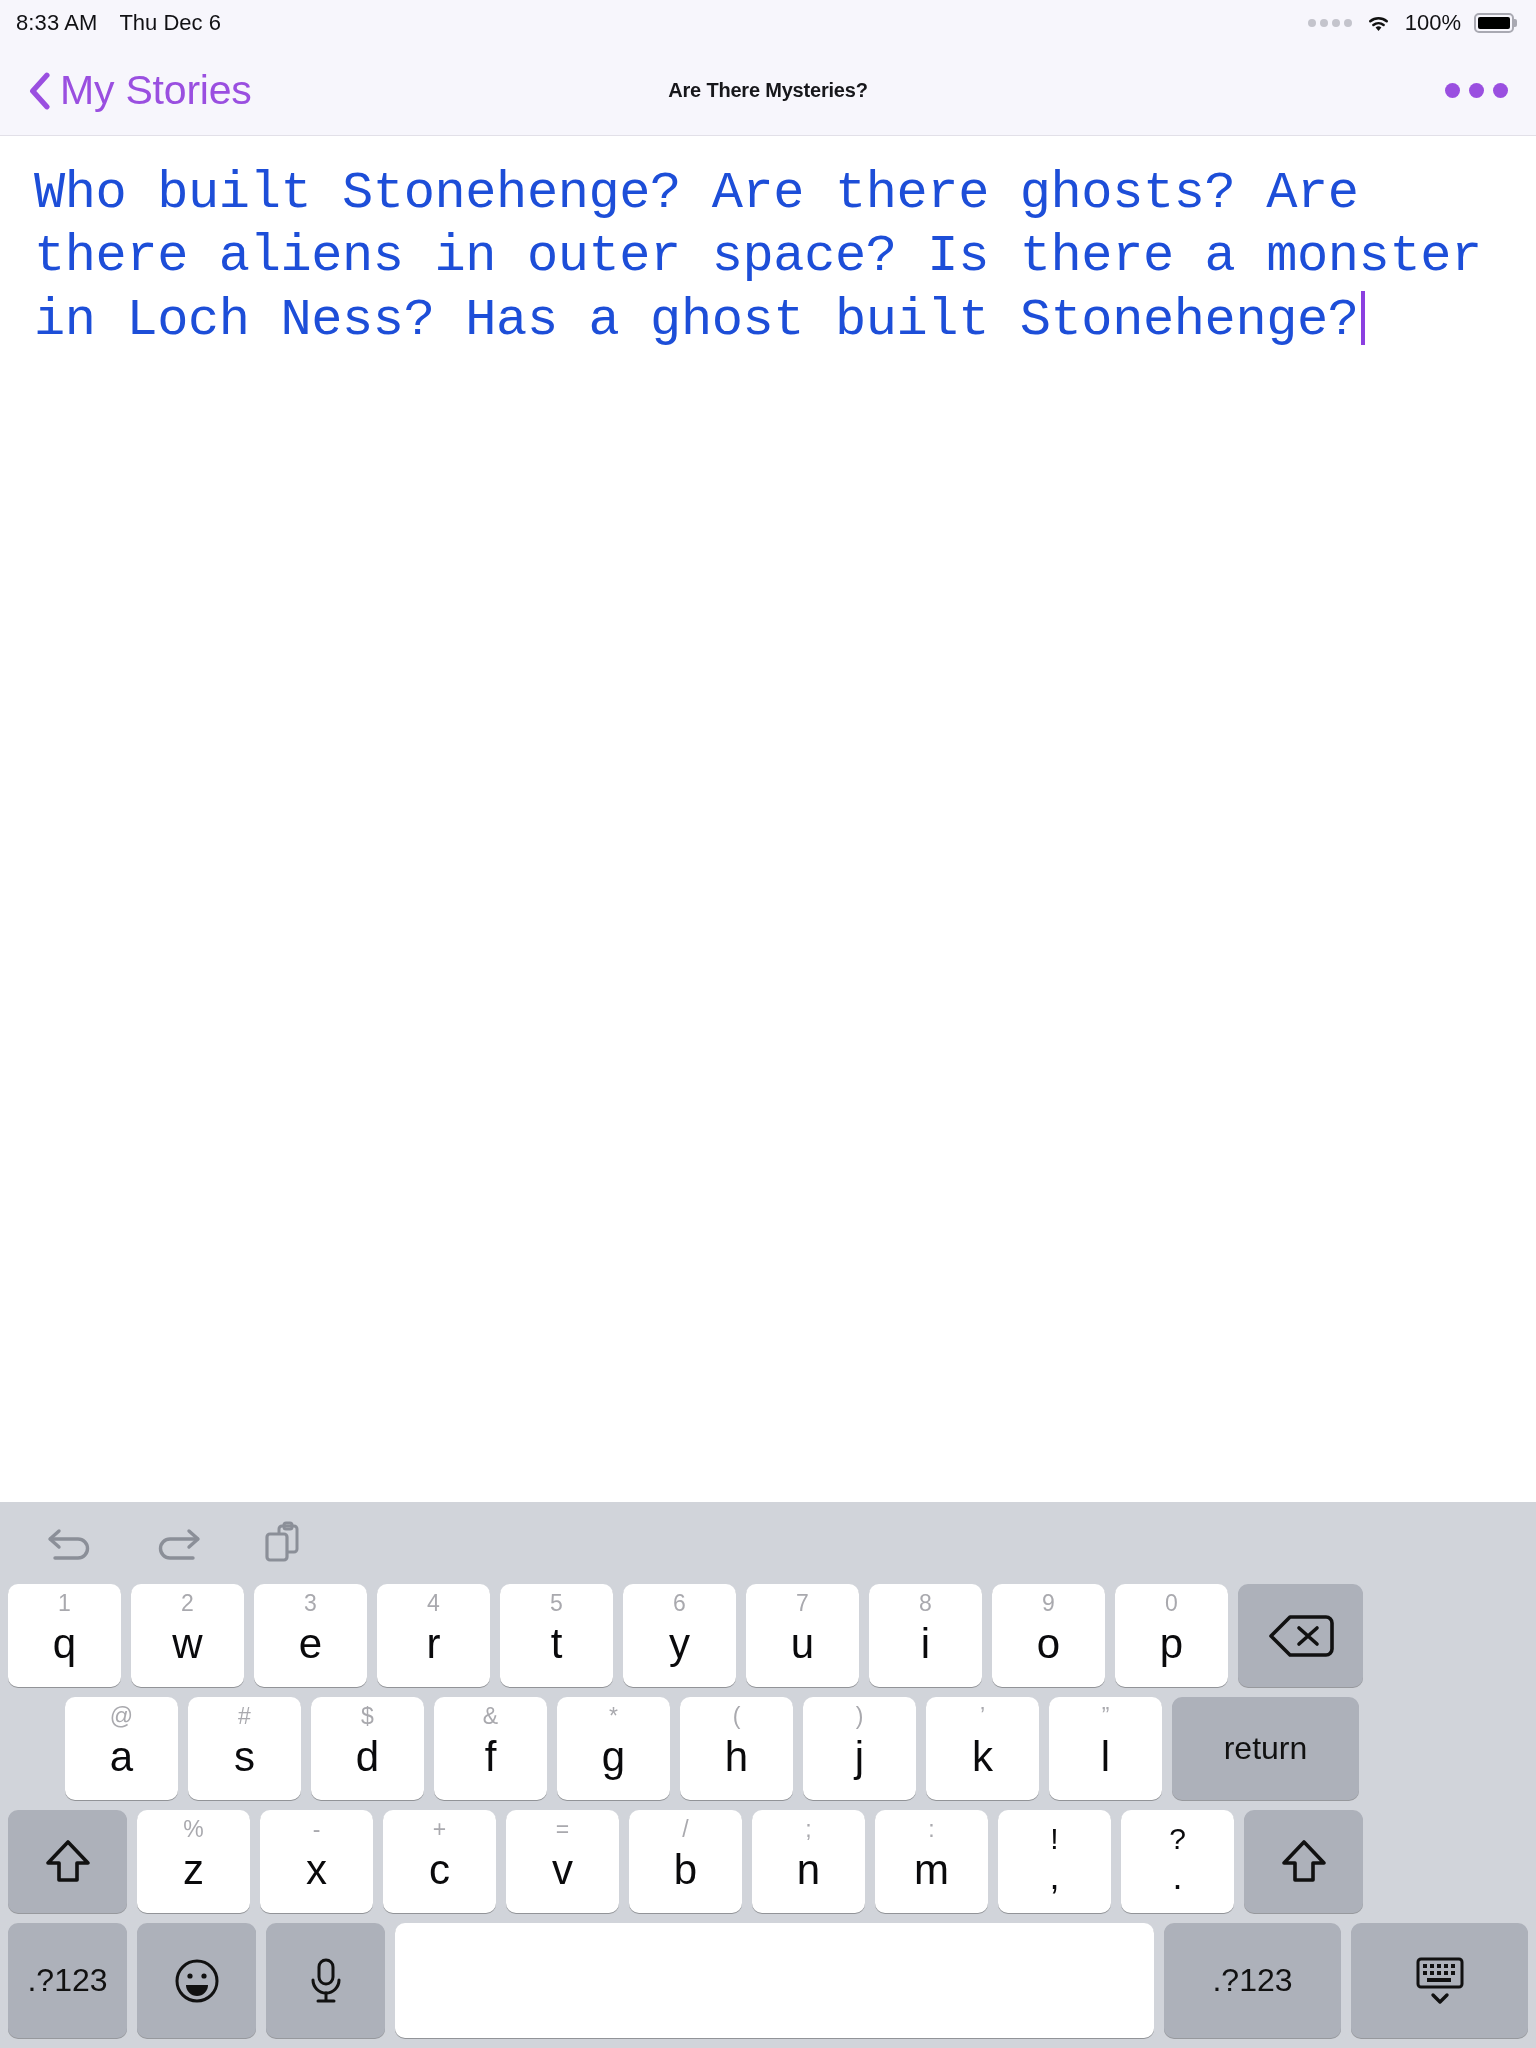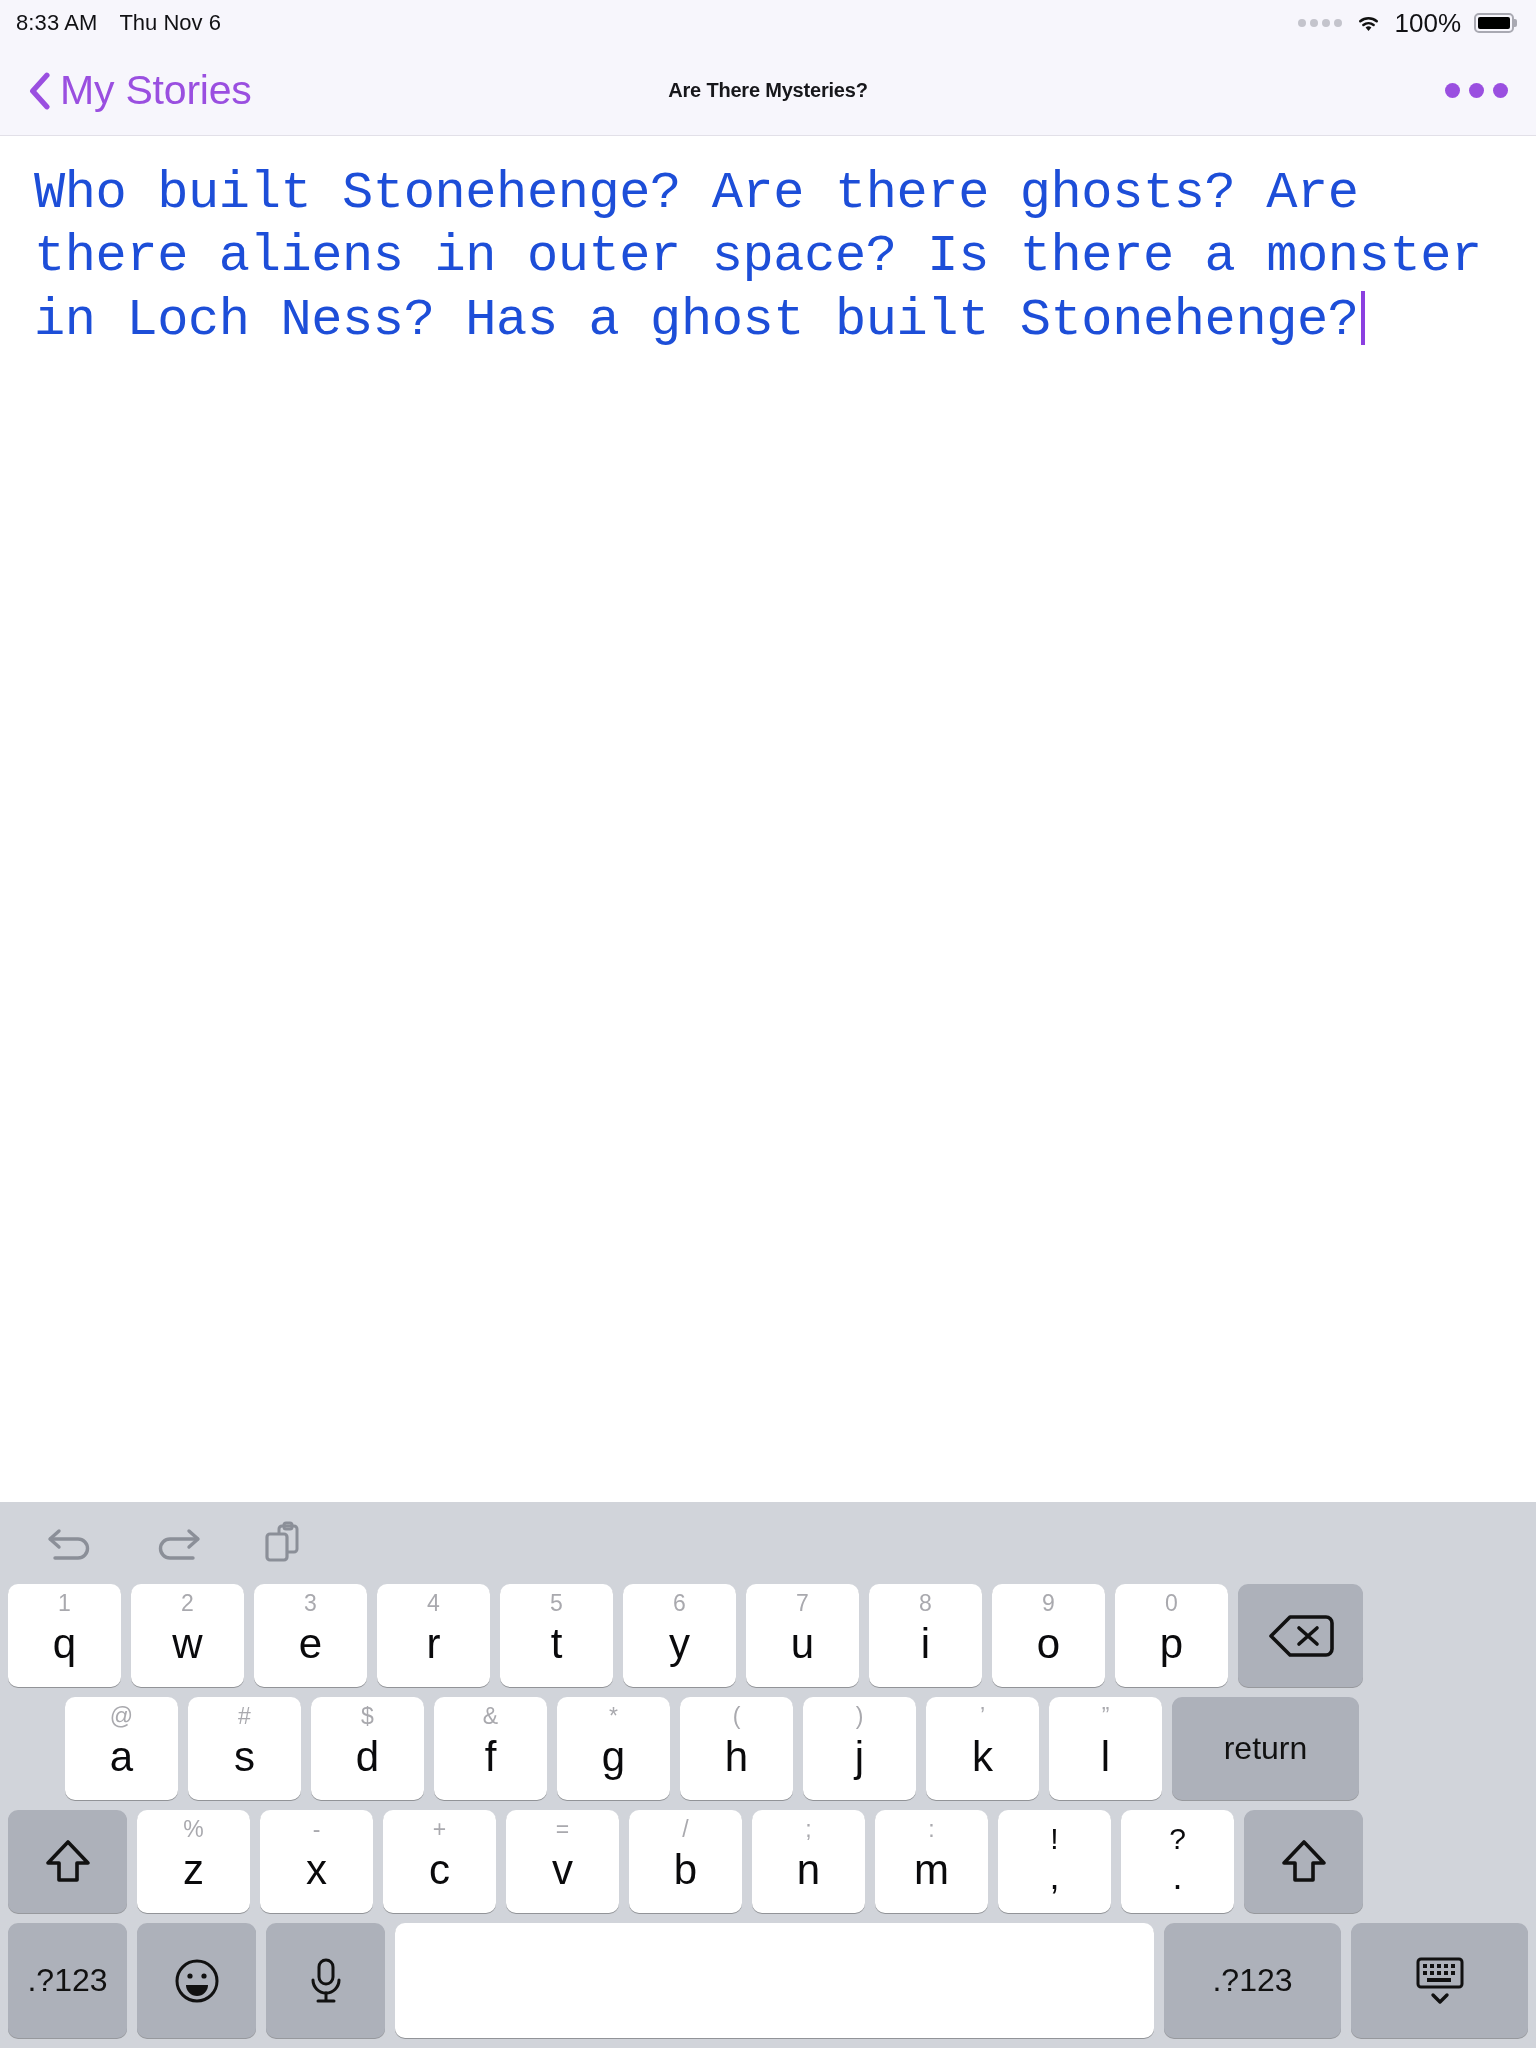--- a/index.html
+++ b/index.html
@@ -19,21 +19,21 @@
     padding: 0 22px 0 16px;
     font-size: 22px; color: #111114;
   }
   .status-left { display: flex; align-items: center; gap: 22px; }
   .status-right { margin-left: auto; display: flex; align-items: center; gap: 13px; }
   .sb-time { font-weight: 400; letter-spacing: .1px; }
   .sb-date { font-weight: 400; }
   .signal-dots { display: flex; align-items: flex-end; gap: 4px; }
   .signal-dots i { display: block; width: 8px; height: 8px; border-radius: 50%; background: #c4c4cc; }
   .wifi-icon { width: 27px; height: 20px; display: block; }
-  .battery-pct { font-size: 26px; }
+  .battery-pct { font-size: 22px; }
   .battery { position: relative; width: 40px; height: 20px; border: 2.2px solid #a9a9b2; border-radius: 5px; padding: 1.6px; }
   .battery > span { display: block; height: 100%; width: 100%; background: #000; border-radius: 2px; }
   .battery::after { content: ""; position: absolute; right: -5px; top: 50%; transform: translateY(-50%); width: 3px; height: 8px; background: #a9a9b2; border-radius: 0 2px 2px 0; }
 
   
   .nav-bar {
     height: 90px; flex: 0 0 90px;
     background: #f7f6fc;
     border-bottom: 1px solid #e2e0e8;
     position: relative;
@@ -131,21 +131,21 @@
   .icon-key svg { display: block; }
 </style>
 </head>
 <body>
 
 <div id="app">
 
   <div class="status-bar">
     <div class="status-left">
       <span class="sb-time">8:33 AM</span>
-      <span class="sb-date">Thu Nov 6</span>
+      <span class="sb-date">Thu Dec 6</span>
     </div>
     <div class="status-right">
       <span class="signal-dots">
           <i></i>
           <i></i>
           <i></i>
           <i></i>
         </span>
       <span>
         <svg class="wifi-icon" viewBox="0 0 24 18">

